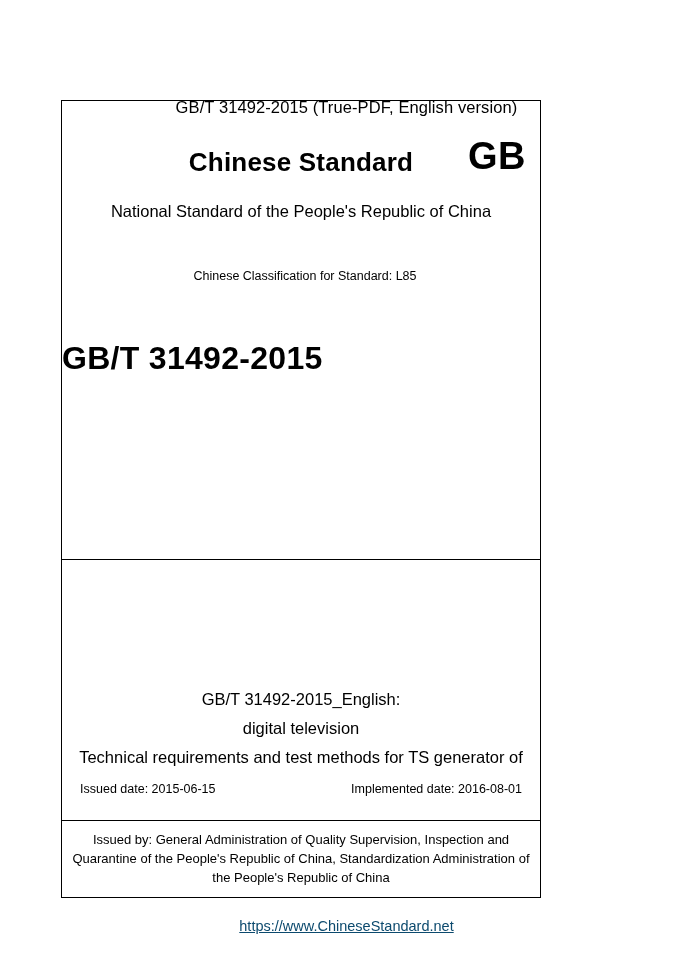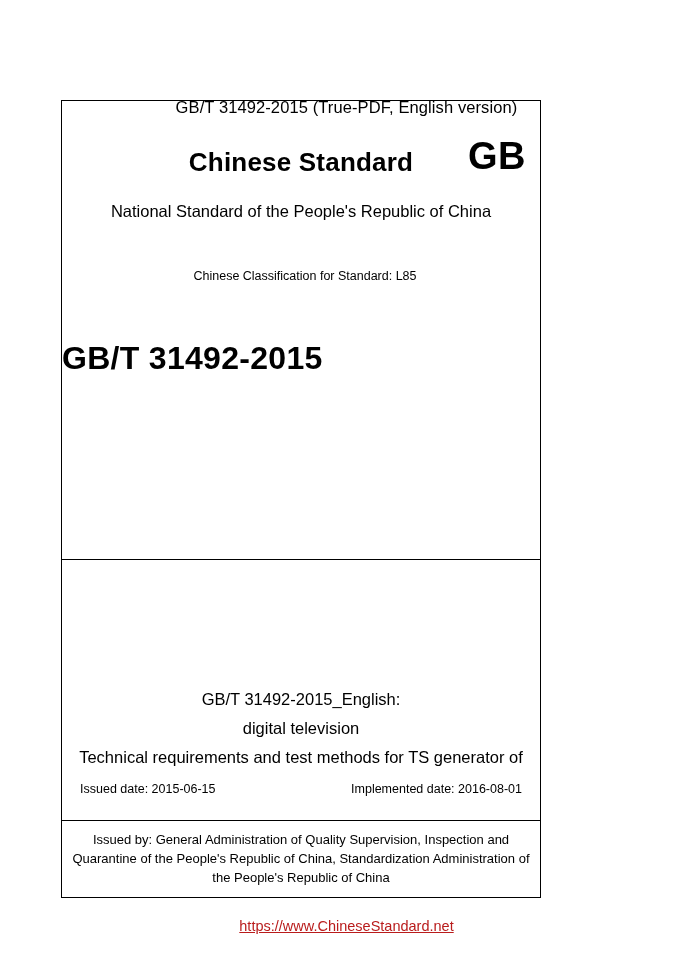--- a/index.html
+++ b/index.html
@@ -113,21 +113,21 @@
   }
   .website {
     position: absolute;
     left: 0;
     right: 0;
     top: 918px;
     text-align: center;
     font-size: 14.5px;
   }
   .website a {
-    color: #b91c1c;
+    color: #0c4a6e;
     text-decoration: underline;
   }
 </style>
 </head>
 <body>
 
 <div class="page">
 
   <div class="header-title">GB/T 31492-2015 (True-PDF, English version)</div>
 

